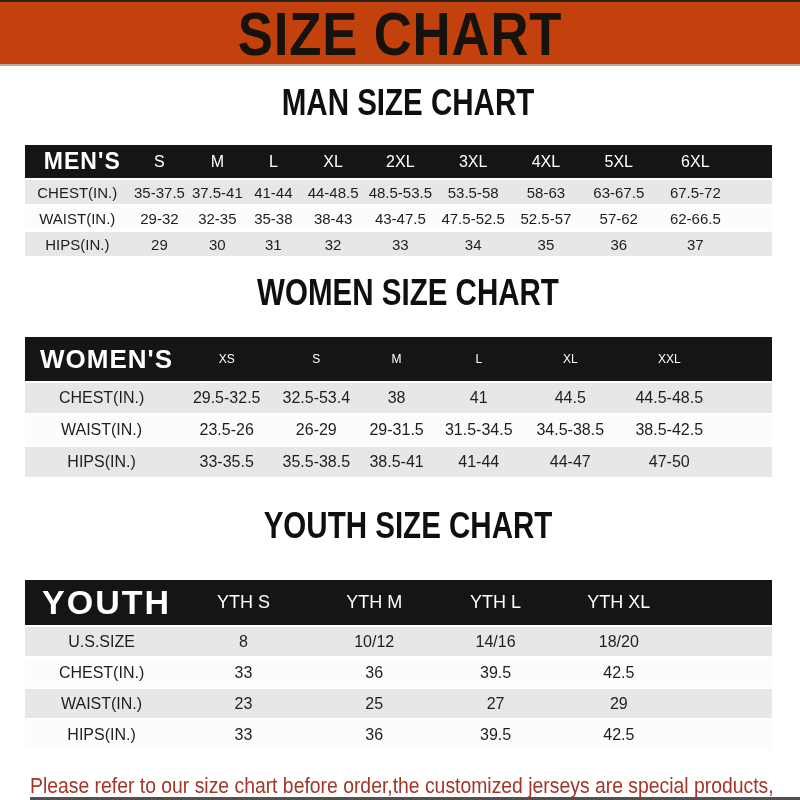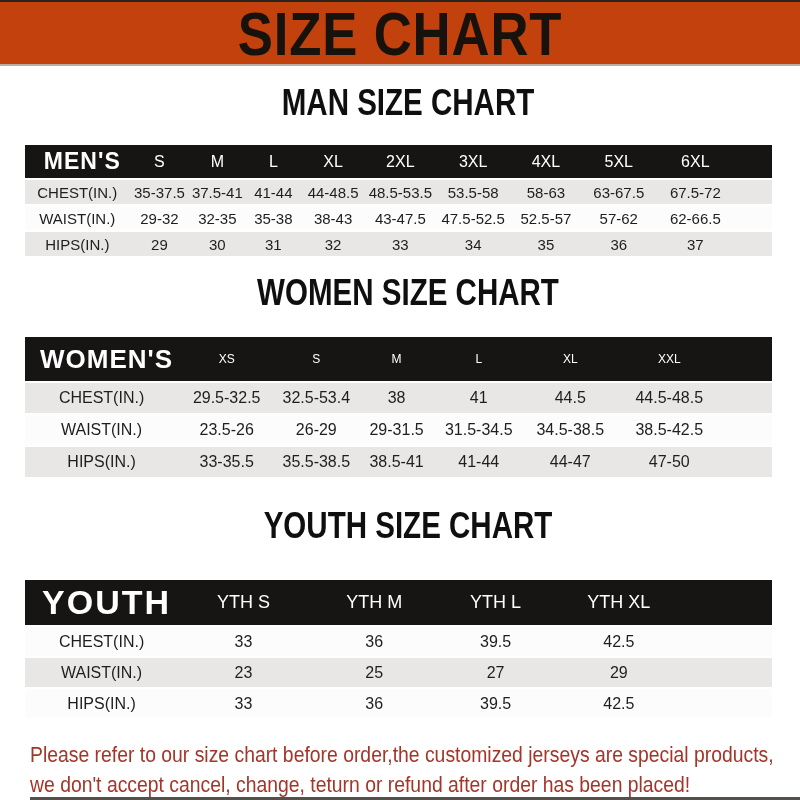--- a/index.html
+++ b/index.html
@@ -266,20 +266,28 @@
     <tr>
       <th class="corner">YOUTH</th>
       <th class="size">YTH S</th>
       <th class="size">YTH M</th>
       <th class="size">YTH L</th>
       <th class="size">YTH XL</th>
       <th class="size"></th>
     </tr>
   </thead>
   <tbody>
+    <tr class="gray">
+      <td>U.S.SIZE</td>
+      <td>8</td>
+      <td>10/12</td>
+      <td>14/16</td>
+      <td>18/20</td>
+      <td></td>
+    </tr>
     <tr class="white">
       <td>CHEST(IN.)</td>
       <td>33</td>
       <td>36</td>
       <td>39.5</td>
       <td>42.5</td>
       <td></td>
     </tr>
     <tr class="gray">
       <td>WAIST(IN.)</td>

